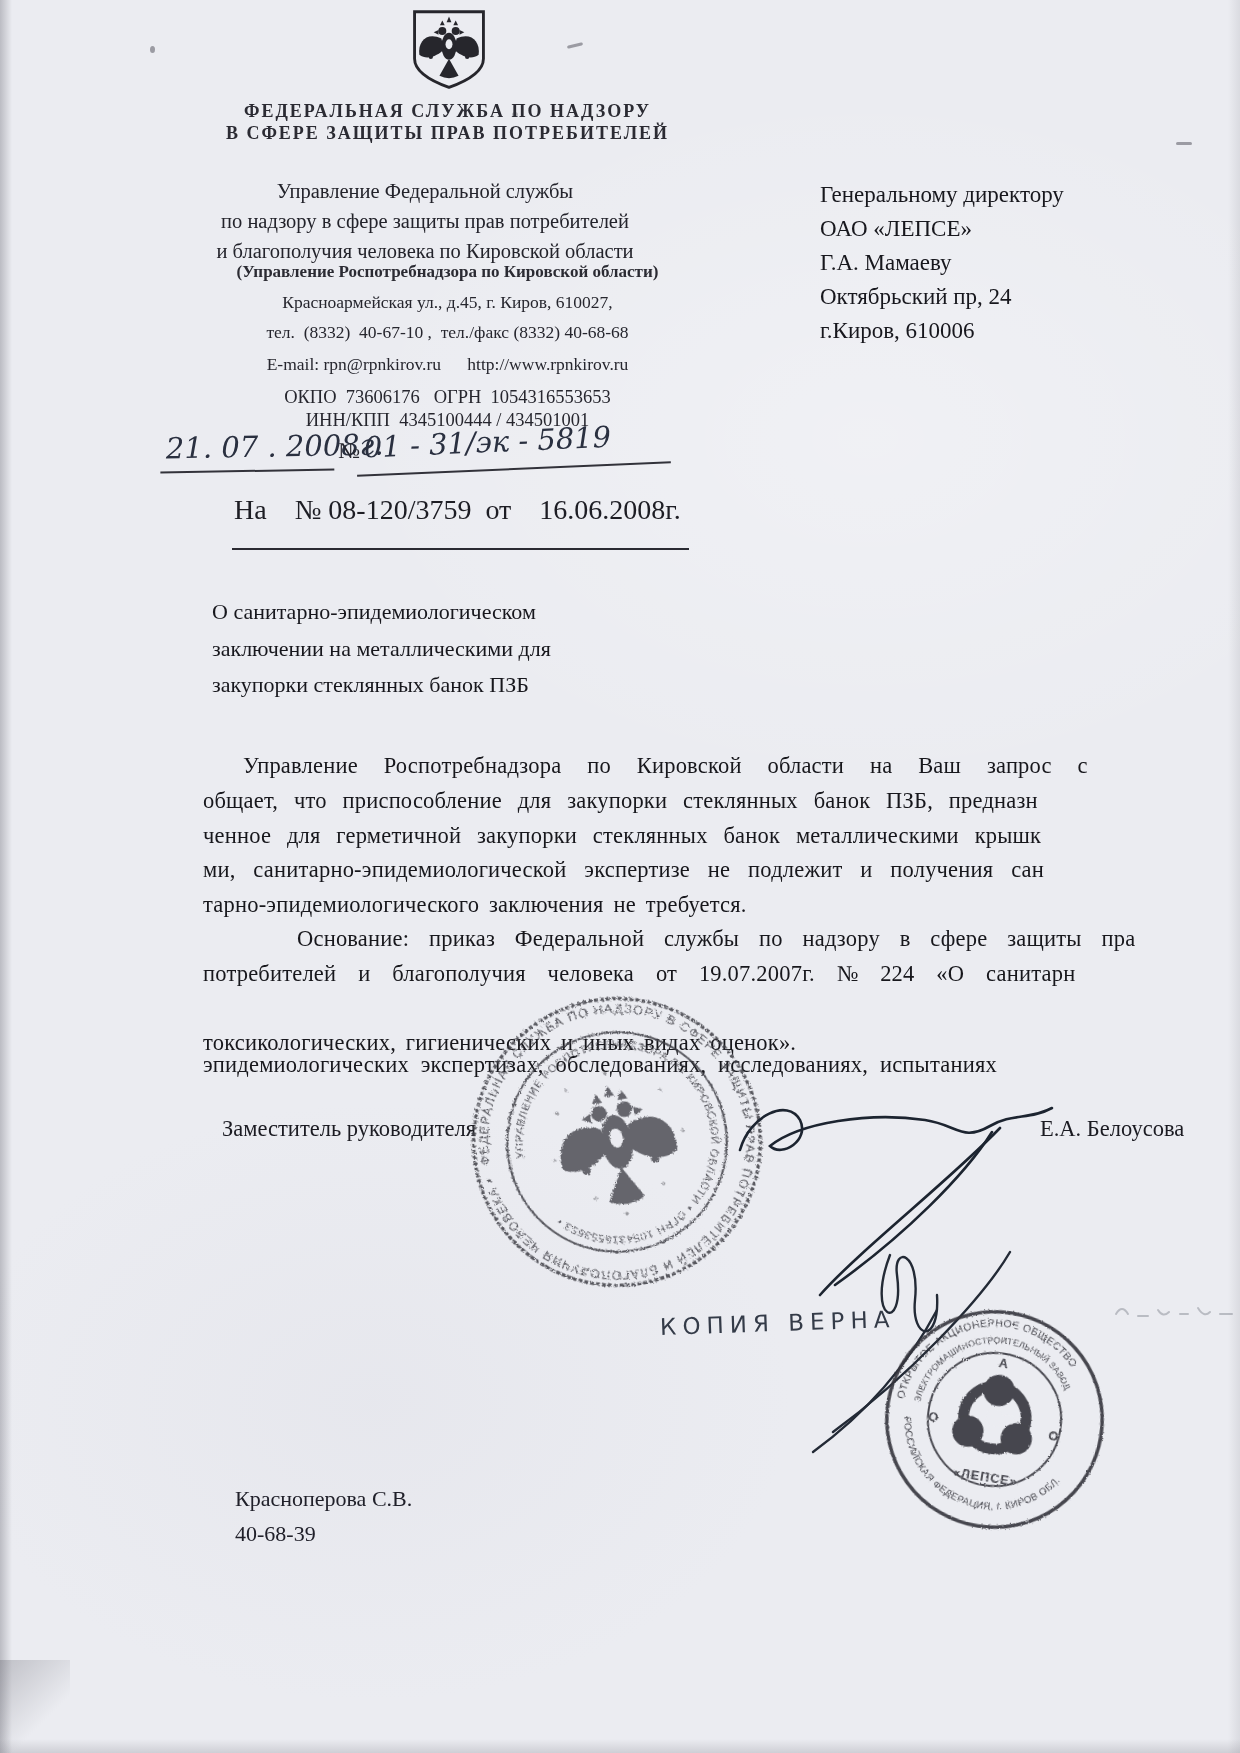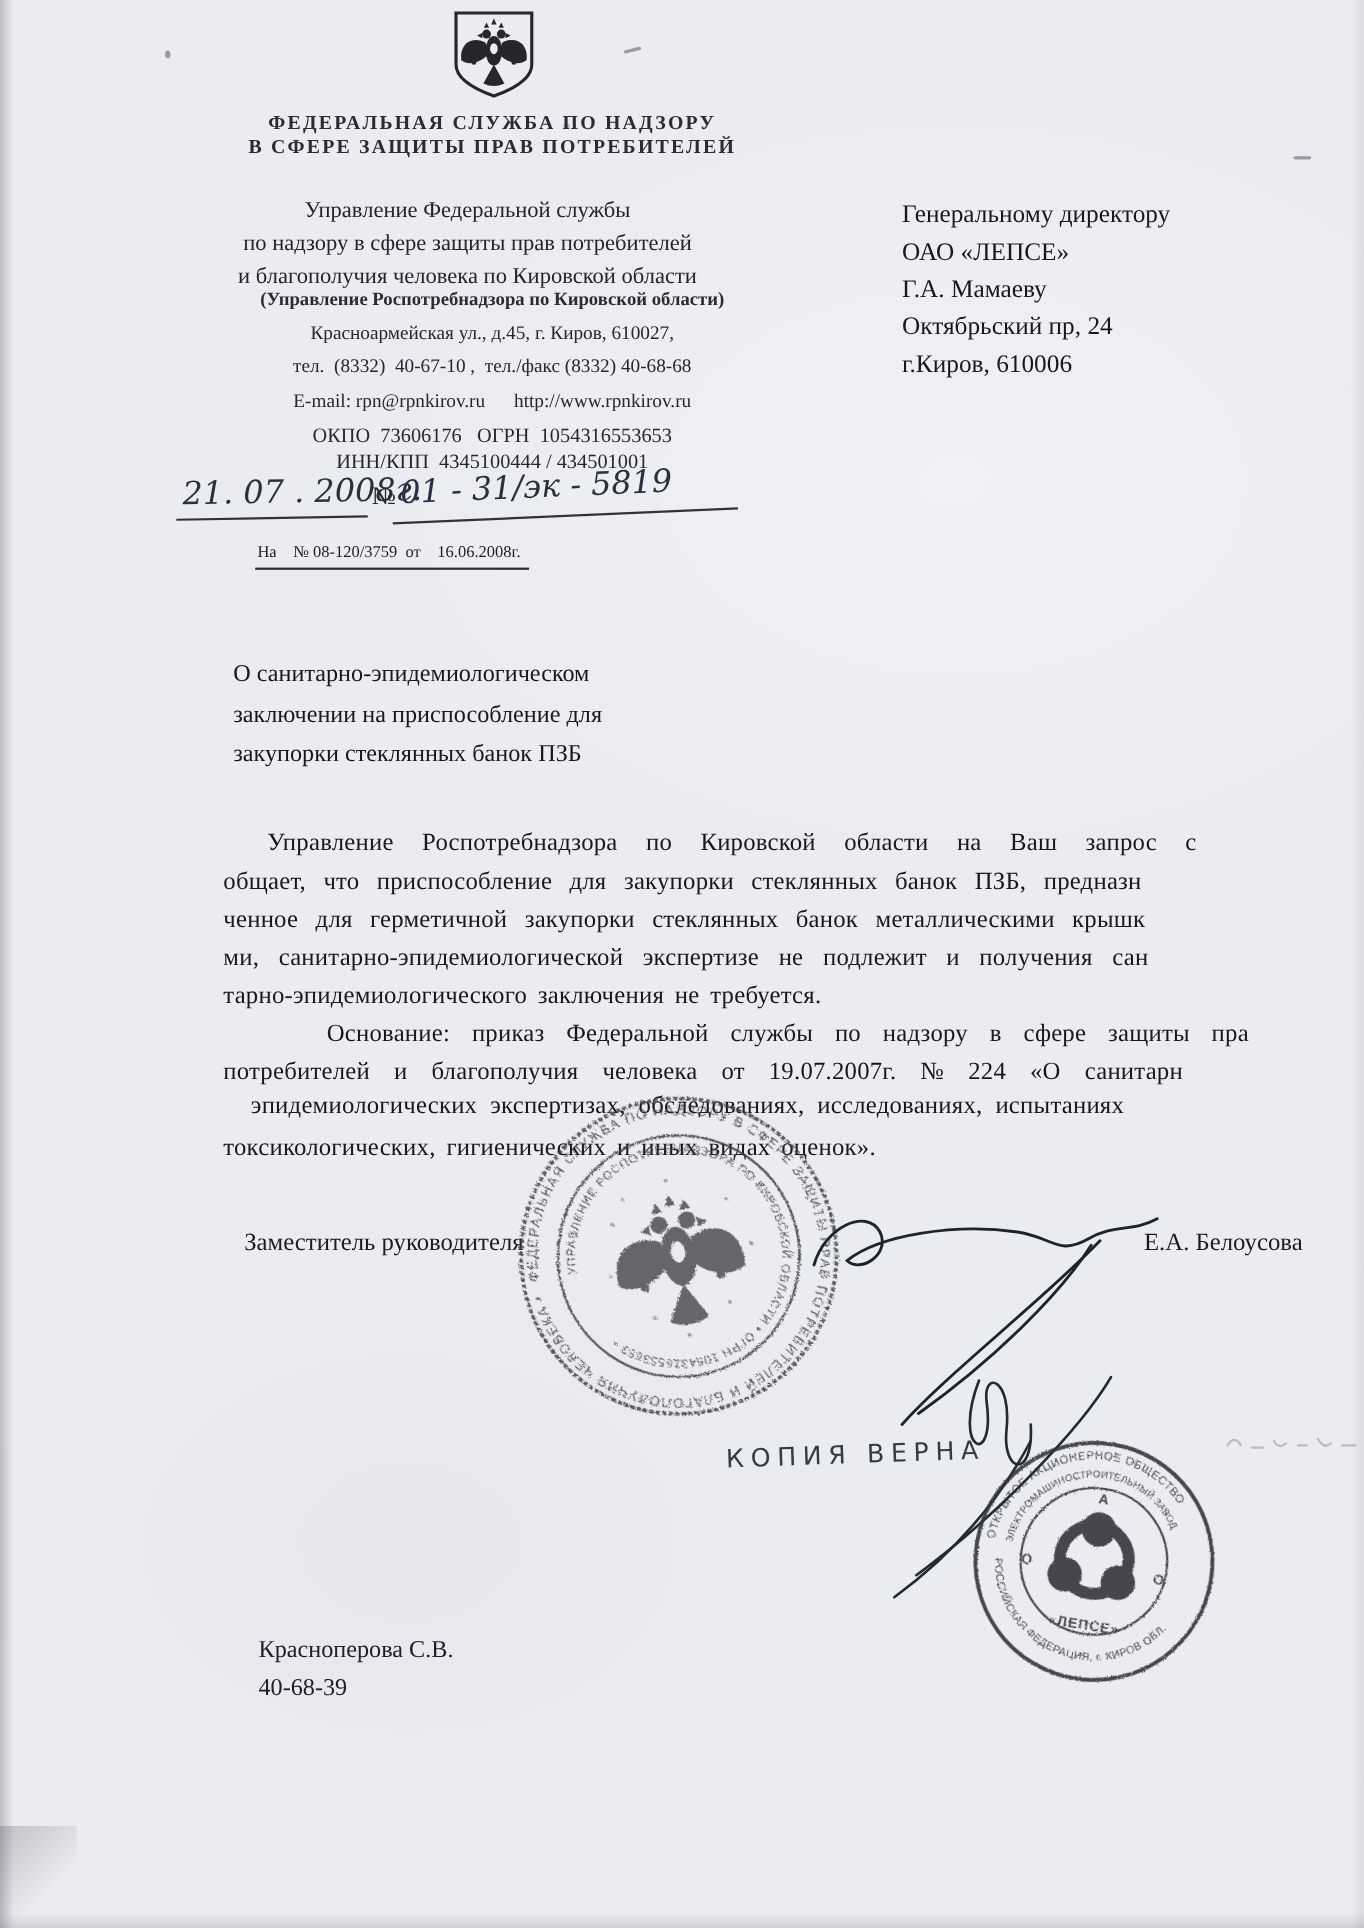--- a/index.html
+++ b/index.html
@@ -23,21 +23,21 @@
   .agency{font-weight:bold;font-size:18px;letter-spacing:2px;line-height:22px;color:#2b2b33;}
   .dept{font-weight:normal;font-size:20.5px;line-height:30px;color:#23232b;margin-right:45px;}
   .shortname{font-weight:bold;font-size:17px;color:#2b2b33;}
   .contact{font-size:17.5px;color:#26262e;}
   .pre{white-space:pre;}
 
   .hand{font-family:"DejaVu Serif", serif;font-style:italic;color:#2a3040;}
   .hw-date{left:160px;top:430px;width:168px;font-size:29px;border-bottom:2px solid #32323a;padding:0 0 6px 6px;transform:rotate(-1deg);white-space:nowrap;}
   .hw-no{left:338px;top:438px;font-size:23px;color:#26262e;}
   .hw-num{left:356px;top:424px;width:306px;font-size:29px;border-bottom:2px solid #32323a;padding:0 0 10px 8px;transform:rotate(-2.5deg);white-space:nowrap;}
-  .reply{left:232px;top:494px;font-size:15px;border-bottom:2px solid #2a2a32;padding:0 8px 5px 2px;color:#1d1d24;}
+  .reply{left:232px;top:494px;font-size:28px;border-bottom:2px solid #2a2a32;padding:0 8px 22px 2px;color:#1d1d24;}
 
   .recipient{left:820px;top:178px;font-size:23px;line-height:34px;color:#17171d;}
   .subject{left:212px;top:594px;font-size:22px;line-height:36.5px;color:#17171d;}
 
   .bodyline{position:absolute;left:203px;white-space:nowrap;font-size:22.5px;color:#17171c;letter-spacing:.2px;}
   .indent{margin-left:94px;}
   .ws-a{word-spacing:20px;} .ws-b{word-spacing:10px;} .ws-c{word-spacing:12px;}
   .ws-d{word-spacing:4px;}  .ws-e{word-spacing:14px;} .ws-f{word-spacing:16px;} .ws-g{word-spacing:6px;}
 
   .sig-title{left:222px;top:1116px;font-size:22.5px;color:#1b1b22;}
@@ -108,33 +108,33 @@
   <div class="abs recipient">
     <div>Генеральному директору</div>
     <div>ОАО «ЛЕПСЕ»</div>
     <div>Г.А. Мамаеву</div>
     <div>Октябрьский пр, 24</div>
     <div>г.Киров, 610006</div>
   </div>
 
   <div class="abs subject">
     <div>О санитарно-эпидемиологическом</div>
-    <div>заключении на приспособление для</div>
+    <div>заключении на металлическими для</div>
     <div>закупорки стеклянных банок ПЗБ</div>
   </div>
 
   <div class="bodyline indent ws-a" style="top:753px;margin-left:40px;">Управление Роспотребнадзора по Кировской области на Ваш запрос с</div>
   <div class="bodyline ws-b" style="top:788px;">общает, что приспособление для закупорки стеклянных банок ПЗБ, предназн</div>
   <div class="bodyline ws-b" style="top:823px;">ченное для герметичной закупорки стеклянных банок металлическими крышк</div>
   <div class="bodyline ws-c" style="top:857px;">ми, санитарно-эпидемиологической экспертизе не подлежит и получения сан</div>
   <div class="bodyline ws-d" style="top:892px;">тарно-эпидемиологического заключения не требуется.</div>
 
   <div class="bodyline indent ws-e" style="top:926px;">Основание: приказ Федеральной службы по надзору в сфере защиты пра</div>
   <div class="bodyline ws-f" style="top:961px;">потребителей и благополучия человека от 19.07.2007г. № 224 «О санитарн</div>
-  <div class="bodyline ws-g" style="top:992px;margin-left:25px;">эпидемиологических экспертизах, обследованиях, исследованиях, испытаниях</div>
+  <div class="bodyline ws-g" style="top:1052px;">эпидемиологических экспертизах, обследованиях, исследованиях, испытаниях</div>
   <div class="bodyline ws-d" style="top:1030px;">токсикологических, гигиенических и иных видах оценок».</div>
 
   <div class="abs sig-title">Заместитель руководителя</div>
   <div class="abs sig-name">Е.А. Белоусова</div>
 
   <svg class="abs" style="left:462px;top:987px;transform:rotate(-10deg);opacity:.86;" width="310" height="310" viewBox="0 0 240 240">
     <defs>
       <filter id="grain1">
           <feTurbulence type="fractalNoise" baseFrequency="0.9" numOctaves="2" result="n"></feTurbulence>
           <feDisplacementMap in="SourceGraphic" in2="n" scale="3.2"></feDisplacementMap>

